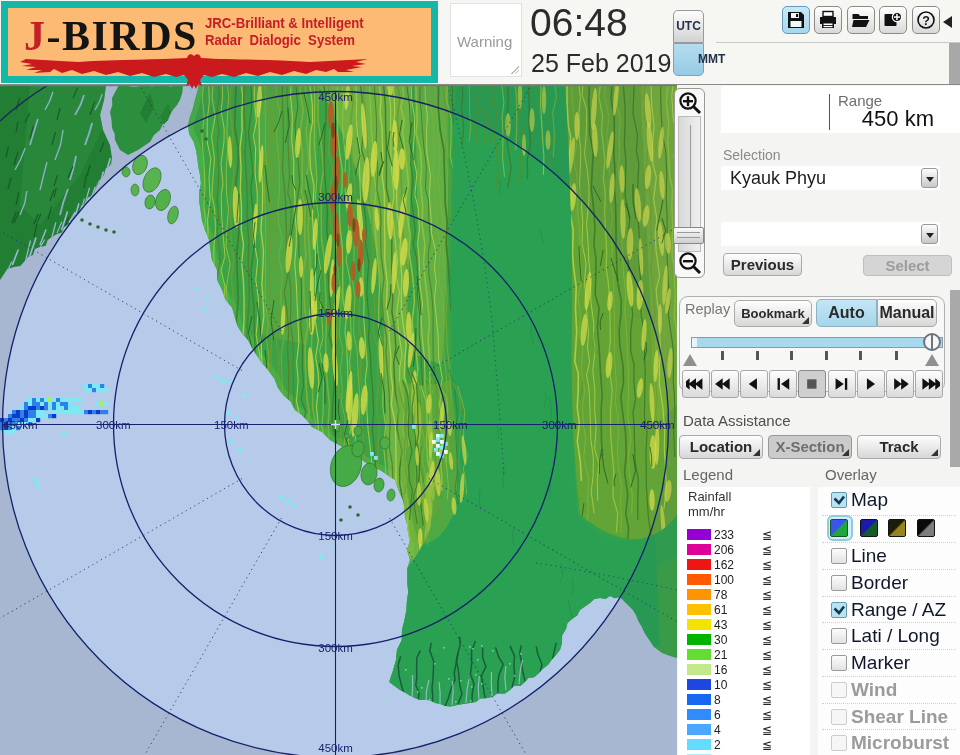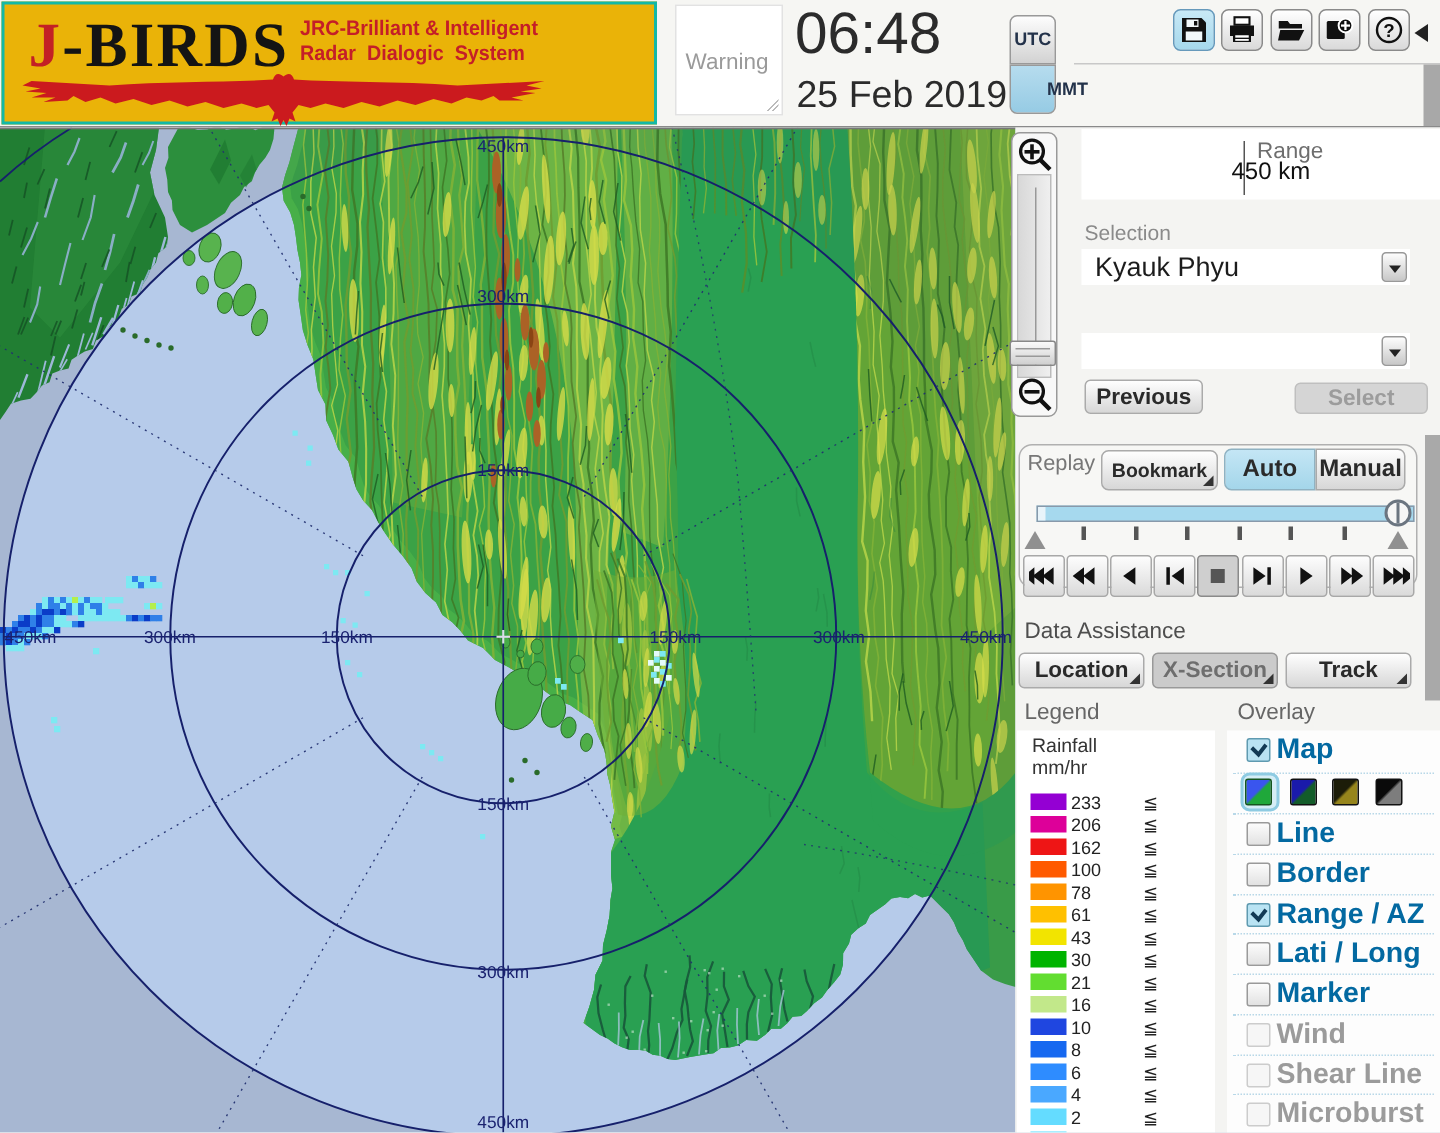--- a/index.html
+++ b/index.html
@@ -1,19 +1,19 @@
 <!DOCTYPE html>
 <html><head><meta charset="utf-8"><style>
 * { margin:0; padding:0; box-sizing:border-box; }
 html,body { width:960px; height:755px; overflow:hidden; font-family:"Liberation Sans", sans-serif; background:#f4f4f1; }
 #page { position:relative; width:960px; height:755px; }
 .abs { position:absolute; }
 
 #header { position:absolute; left:0; top:0; width:960px; height:85px; background:#f6f6f3; border-bottom:1px solid #8a8a8a; }
-#logobox { position:absolute; left:1px; top:1px; width:437px; height:82px; background:#eab308; border:2px solid #14b8a6; }
+#logobox { position:absolute; left:1px; top:1px; width:437px; height:82px; background:#fdba74; border:7px solid #14b8a6; }
 #jbirds { position:absolute; left:16px; top:4px; font-family:"Liberation Serif", serif; font-weight:bold; font-size:42px; letter-spacing:1.5px; color:#141414; }
 #jbirds .j { color:#c32025; }
 .redtx { position:absolute; color:#c41e28; font-weight:bold; font-size:14px; letter-spacing:0px; transform:scaleX(.94); transform-origin:left; white-space:nowrap; }
 #warnbox { position:absolute; left:450px; top:3px; width:72px; height:74px; background:#ffffff; border:1px solid #e2e2e2; }
 #warnbox span { position:absolute; left:6px; top:29px; color:#9a9a9a; font-size:15px; }
 #grip { position:absolute; right:2px; bottom:2px; width:8px; height:8px;
   background:linear-gradient(135deg, transparent 50%, #bbb 50%, #bbb 58%, transparent 58%, transparent 70%, #bbb 70%, #bbb 78%, transparent 78%); }
 #time { position:absolute; left:530px; top:1px; font-size:39px; color:#2b2b2b; }
 #date { position:absolute; left:531px; top:49px; font-size:25px; color:#2b2b2b; }
 .tzbtn { position:absolute; left:673px; width:31px; height:33px; border:1px solid #999; font-weight:bold; font-size:12px; color:#23324a; text-align:center; line-height:31px; }
@@ -34,21 +34,21 @@
 #zoomctl { position:absolute; left:-3px; top:3px; width:31px; height:190px; background:#f8f8f8; border:1px solid #999; border-radius:6px; }
 #ztrack { position:absolute; left:3px; top:27px; width:23px; height:136px; background:linear-gradient(90deg,#d8d8d8,#efefef); border:1px solid #bbb; }
 #zline { position:absolute; left:11px; top:8px; width:1px; height:118px; background:#999; }
 #zthumb { position:absolute; left:-2px; top:138px; width:31px; height:17px; background:linear-gradient(#fafafa,#cfcfcf); border:1px solid #888; border-radius:2px; }
 #zthumb:before { content:""; position:absolute; left:3px; top:4px; width:23px; height:1px; background:#999; box-shadow:0 5px 0 #999; }
 .mag { position:absolute; left:3px; }
 
 #rangebox { position:absolute; left:44px; top:1px; width:239px; height:47px; background:#fff; }
 #rangeline { position:absolute; left:108px; top:8px; width:1px; height:36px; background:#555; }
 #rangelab { position:absolute; left:117px; top:6px; font-size:15px; color:#6e6e6e; }
-#rangeval { position:absolute; left:100px; top:20px; width:113px; font-size:16px; color:#111; }
+#rangeval { position:absolute; left:100px; top:20px; width:113px; text-align:right; font-size:22px; color:#111; }
 #sellab { position:absolute; left:46px; top:62px; font-size:14px; color:#8a8a8a; }
 .drop { position:absolute; left:44px; width:219px; height:24px; background:#fff; }
 .drop span { position:absolute; left:9px; top:2px; font-size:18px; color:#1c1c1c; }
 .dbtn { position:absolute; right:2px; top:2px; width:17px; height:20px; background:linear-gradient(#fdfdfd,#c8c8c8); border:1px solid #999; border-radius:3px; }
 .dbtn:before { content:""; position:absolute; left:4px; top:8px; border-left:4px solid transparent; border-right:4px solid transparent; border-top:5px solid #222; }
 .btn { position:absolute; border:1px solid #aaa; border-radius:4px; background:linear-gradient(#fefefe,#d7d7d7); text-align:center; font-weight:bold; color:#2a2a2a; }
 #prevbtn { left:46px; top:168px; width:79px; height:23px; font-size:15px; line-height:21px; }
 #selbtn { left:186px; top:170px; width:89px; height:21px; font-size:15px; line-height:19px; background:#d5d5d5; border-color:#bfbfbf; color:#9c9c9c; }
 
 #replaybox { position:absolute; left:2px; top:211px; width:266px; height:96px; border:1px solid #b0b0b0; border-radius:9px; background:#f7f7f5; }
@@ -76,21 +76,21 @@
 #legbox { position:absolute; left:1px; top:402px; width:132px; height:268px; background:#fff; }
 #ovbox { position:absolute; left:141px; top:402px; width:142px; height:268px; background:#fdfdfd; }
 #rainfall { position:absolute; left:10px; top:2px; font-size:13px; color:#333; }
 .lbar { position:absolute; left:9px; width:24px; height:11px; }
 .lval { position:absolute; left:36px; width:44px; font-size:12px; color:#222; }
 .leq { position:absolute; left:84px; font-size:12px; color:#222; }
 .ovrow { position:absolute; left:0; width:142px; height:27px; }
 .cb { position:absolute; left:13px; top:5px; width:16px; height:16px; border:1px solid #9a9a9a; background:linear-gradient(#fcfcfc,#e2e2e2); border-radius:2px; }
 .cb.on { background:#b9e3f3; border-color:#5f9ab0; }
 .cb.dis { border-color:#cccccc; background:#f6f6f6; }
-.ovrow span { position:absolute; left:33px; top:2px; font-size:19px; font-weight:bold; color:#0369a1; }
+.ovrow span { position:absolute; left:33px; top:2px; font-size:19px; font-weight:normal; color:#0f172a; }
 .ovrow.dis span { color:#9b9b9b; font-weight:bold; }
 .sep { position:absolute; left:4px; width:134px; border-top:1px dotted #b8d8e8; }
 .sw { position:absolute; top:32px; width:18px; height:18px; border:1px solid #111; border-radius:2px; }
 #sw1ring { position:absolute; left:9px; top:28px; width:26px; height:26px; border:2px solid #8ecbe2; border-radius:6px; background:#d5edf6; }
 </style></head>
 <body>
 <div id="page">
 <div class="abs" style="left:0;top:85px;width:677px;height:670px"><svg id="map" width="677" height="670" viewBox="0 0 677 670">
 <rect x="0" y="0" width="677" height="670" fill="#b2c0dc"></rect>
 <circle cx="335.5" cy="339.5" r="333" fill="#b6cbea"></circle>

